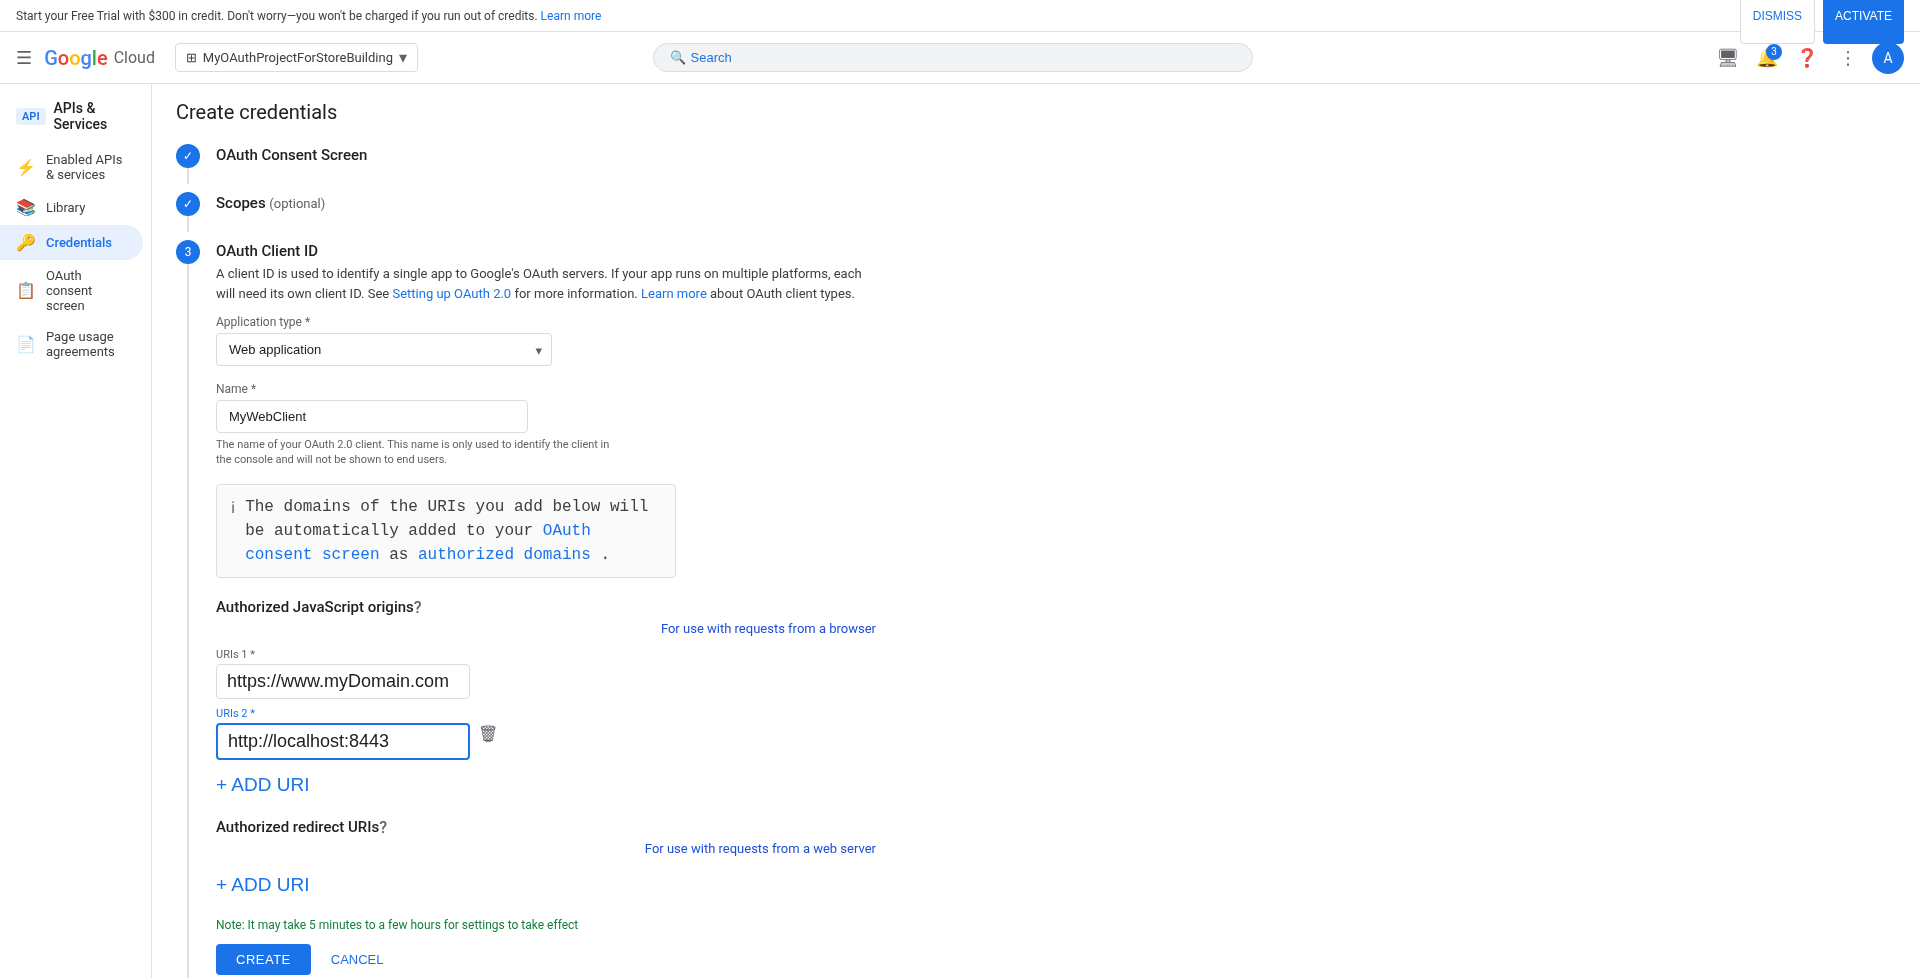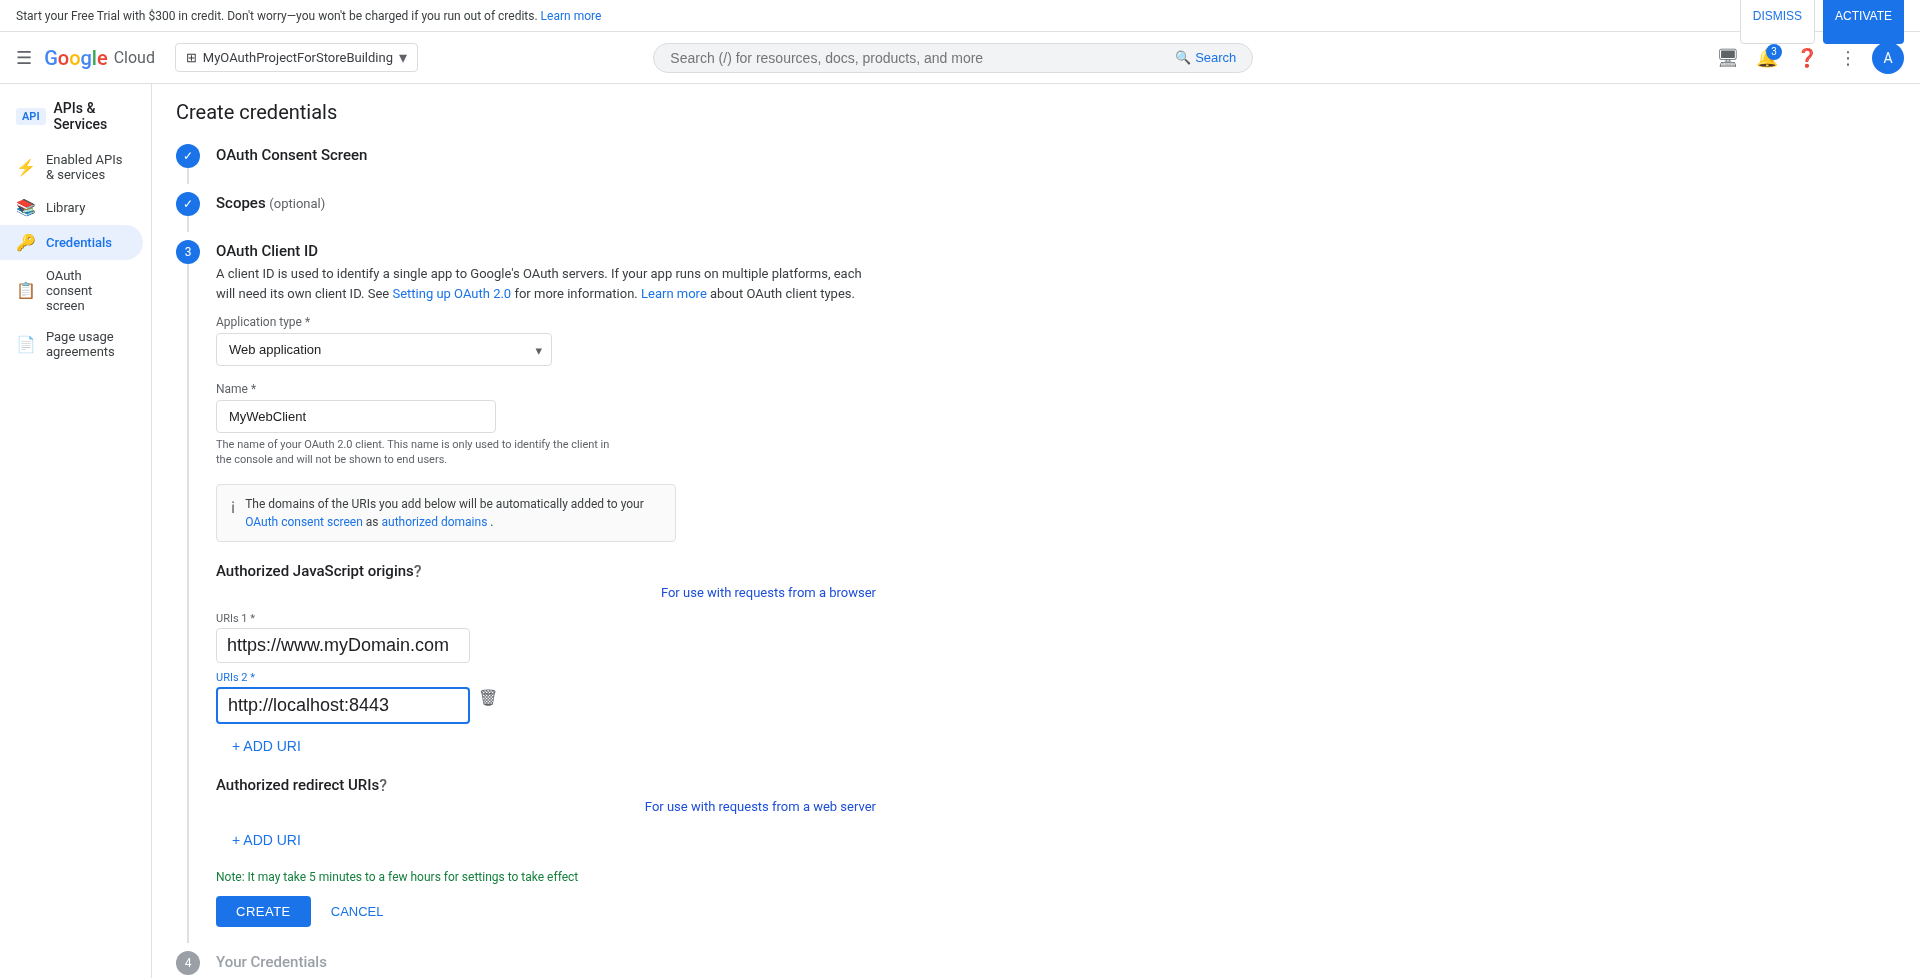--- a/index.html
+++ b/index.html
@@ -321,21 +321,21 @@
       content: '▾';
       position: absolute;
       right: 10px;
       top: 50%;
       transform: translateY(-50%);
       color: #5f6368;
       pointer-events: none;
     }
 
     .text-input {
-      width: 280px;
+      width: 312px;
       padding: 8px 12px;
       border: 1px solid #dadce0;
       border-radius: 4px;
       font-size: 13px;
       color: #202124;
       outline: none;
     }
 
     .field-hint {
       font-size: 11px;
@@ -356,23 +356,24 @@
       margin-bottom: 20px;
       max-width: 460px;
     }
     .info-icon {
       color: #5f6368;
       font-size: 16px;
       flex-shrink: 0;
       margin-top: 1px;
     }
     .info-text {
-      font-size: 12px;
+      font-size: 16px;
       color: #3c4043;
       line-height: 1.5;
+      font-family: Liberation Mono, monospace;
     }
     .info-text a { color: #1a73e8; text-decoration: none; }
 
     
     .section-header {
       font-size: 15px;
       font-weight: 500;
       color: #202124;
       margin-bottom: 4px;
       display: flex;
@@ -419,27 +420,26 @@
     .delete-icon {
       color: #5f6368;
       cursor: pointer;
       font-size: 16px;
     }
 
     .add-uri-btn {
       background: none;
       border: none;
       color: #1a73e8;
-      font-size: 14px;
+      font-size: 19px;
       cursor: pointer;
       padding: 6px 0;
       display: flex;
       align-items: center;
       gap: 4px;
-      margin-left: 16px;
     }
 
     
     .note-text {
       font-size: 12px;
       color: #15803d;
       margin: 12px 0;
     }
 
     
@@ -502,21 +502,20 @@
       <span class="g">G</span><span class="o1">o</span><span class="o2">o</span><span class="g2">g</span><span class="l">l</span><span class="e">e</span>
     </span>
     <span class="logo-cloud">Cloud</span>
   </div>
   <div class="project-selector">
     <span>⊞</span>
     <span>MyOAuthProjectForStoreBuilding</span>
     <span class="chevron">▾</span>
   </div>
   <div class="search-bar">
-    <input type="text" placeholder="Search (/) for resources, docs, products, and more" style="">
     <button class="search-btn">
       <span>🔍</span>
       <span>Search</span>
     </button>
   </div>
   <div class="header-right">
     <div class="header-icon">🖥</div>
     <div class="header-icon notif-badge">
       🔔
       <span class="badge">3</span>

